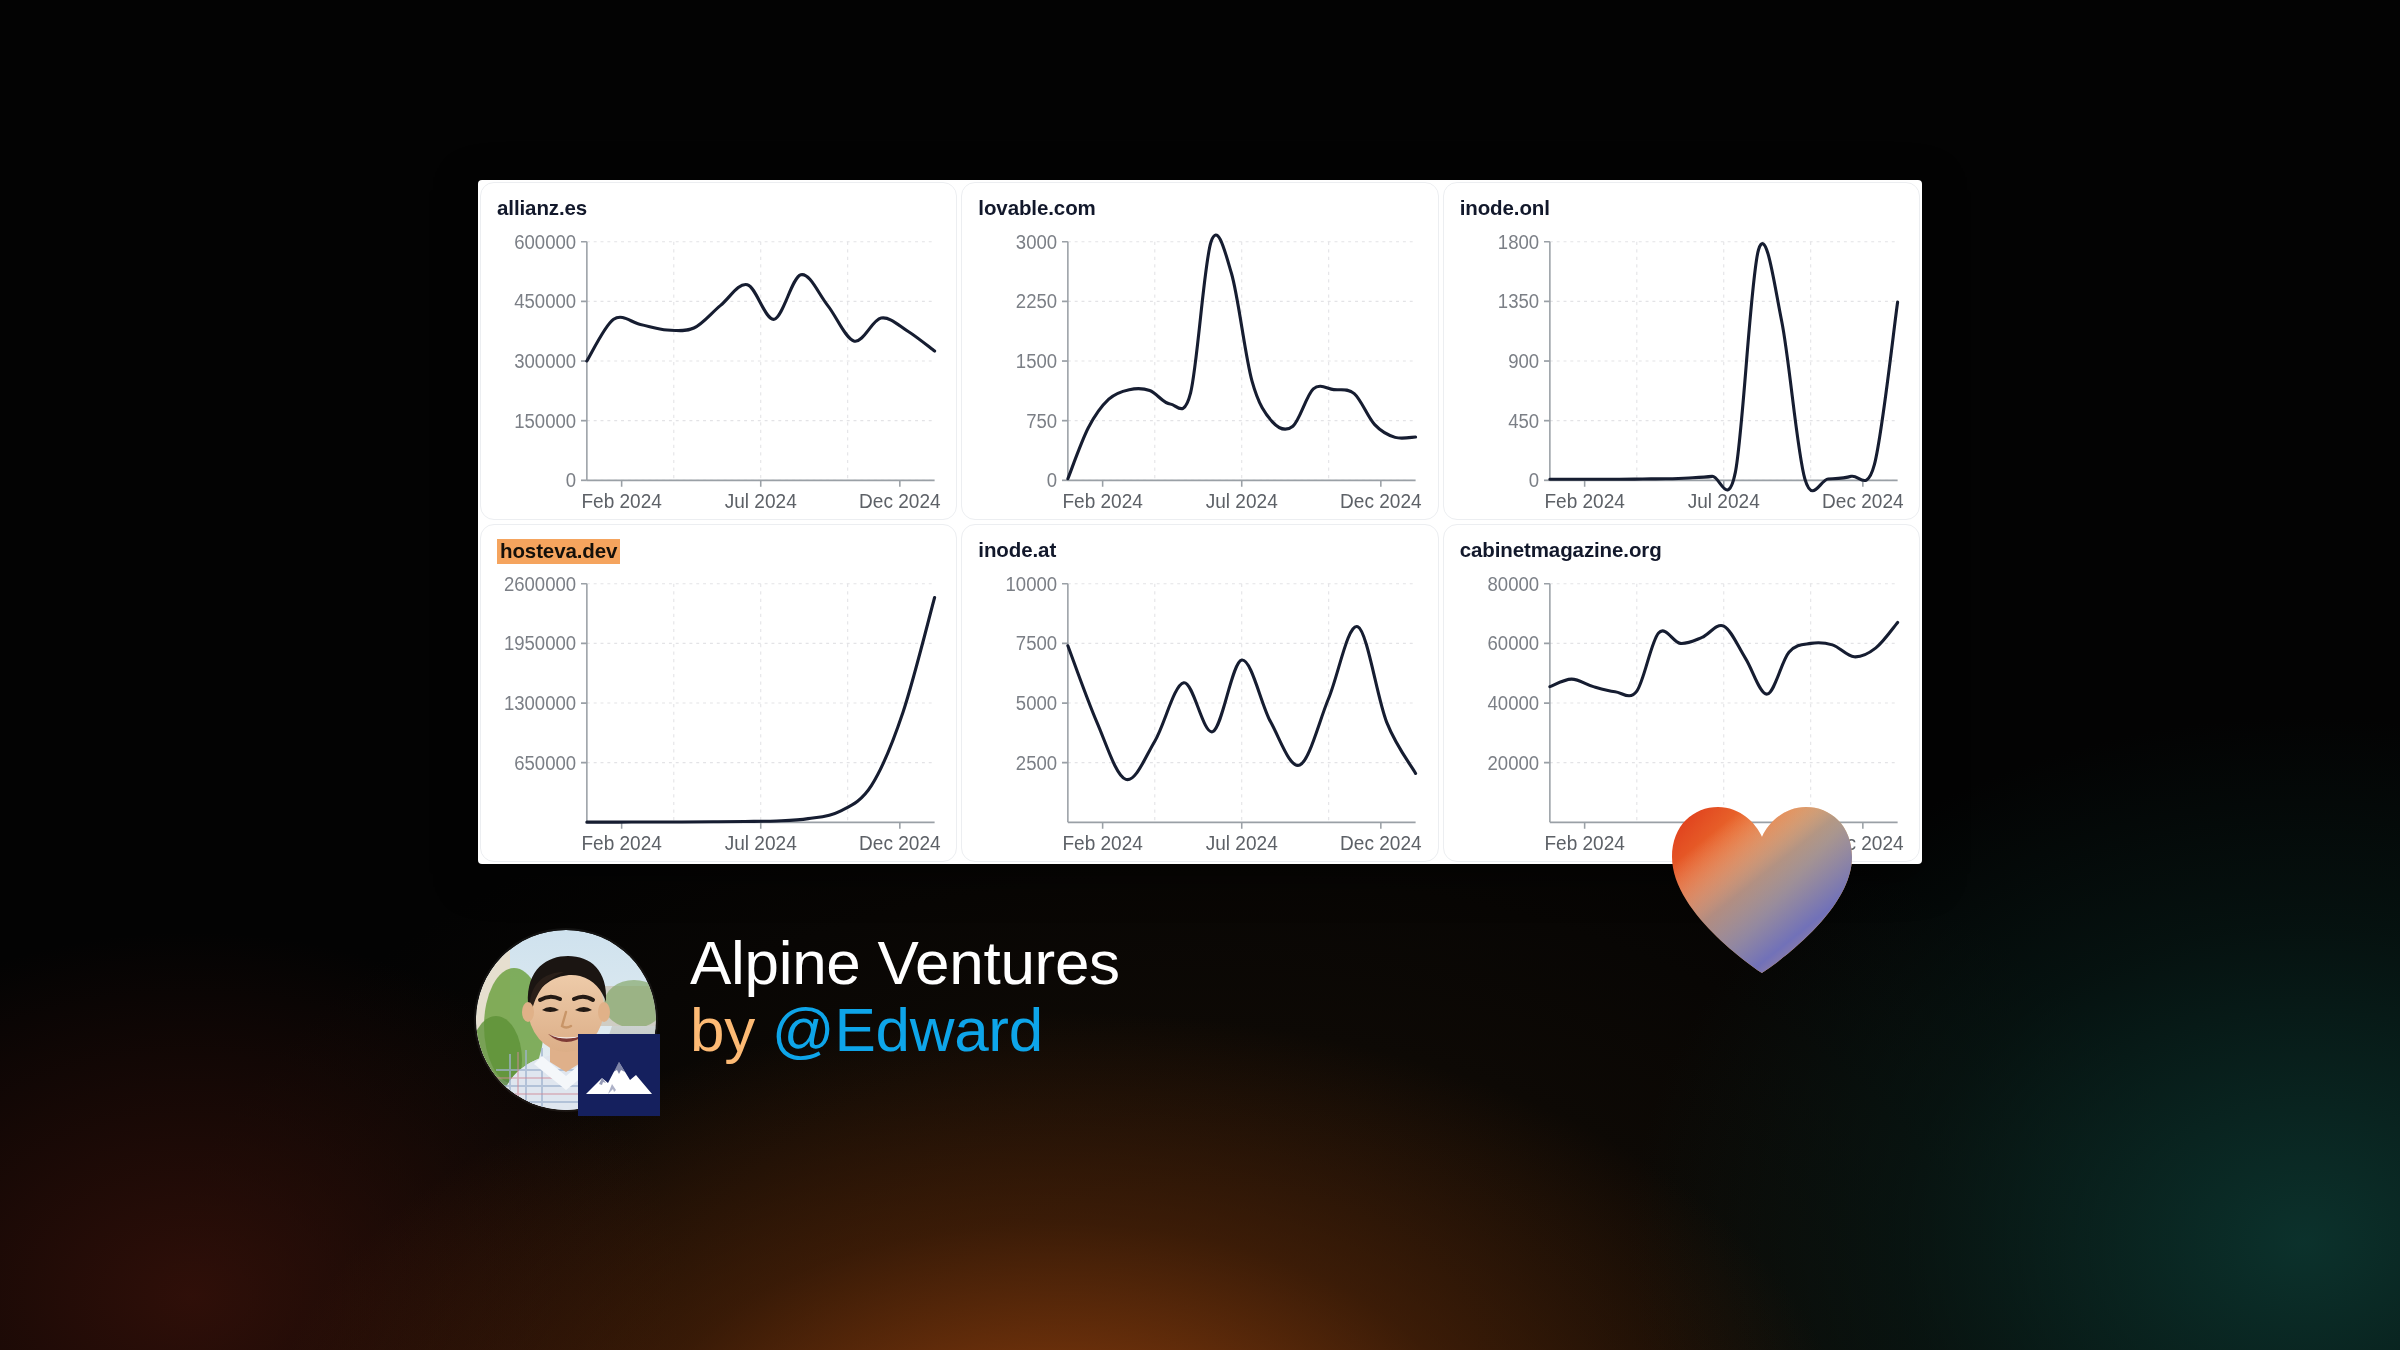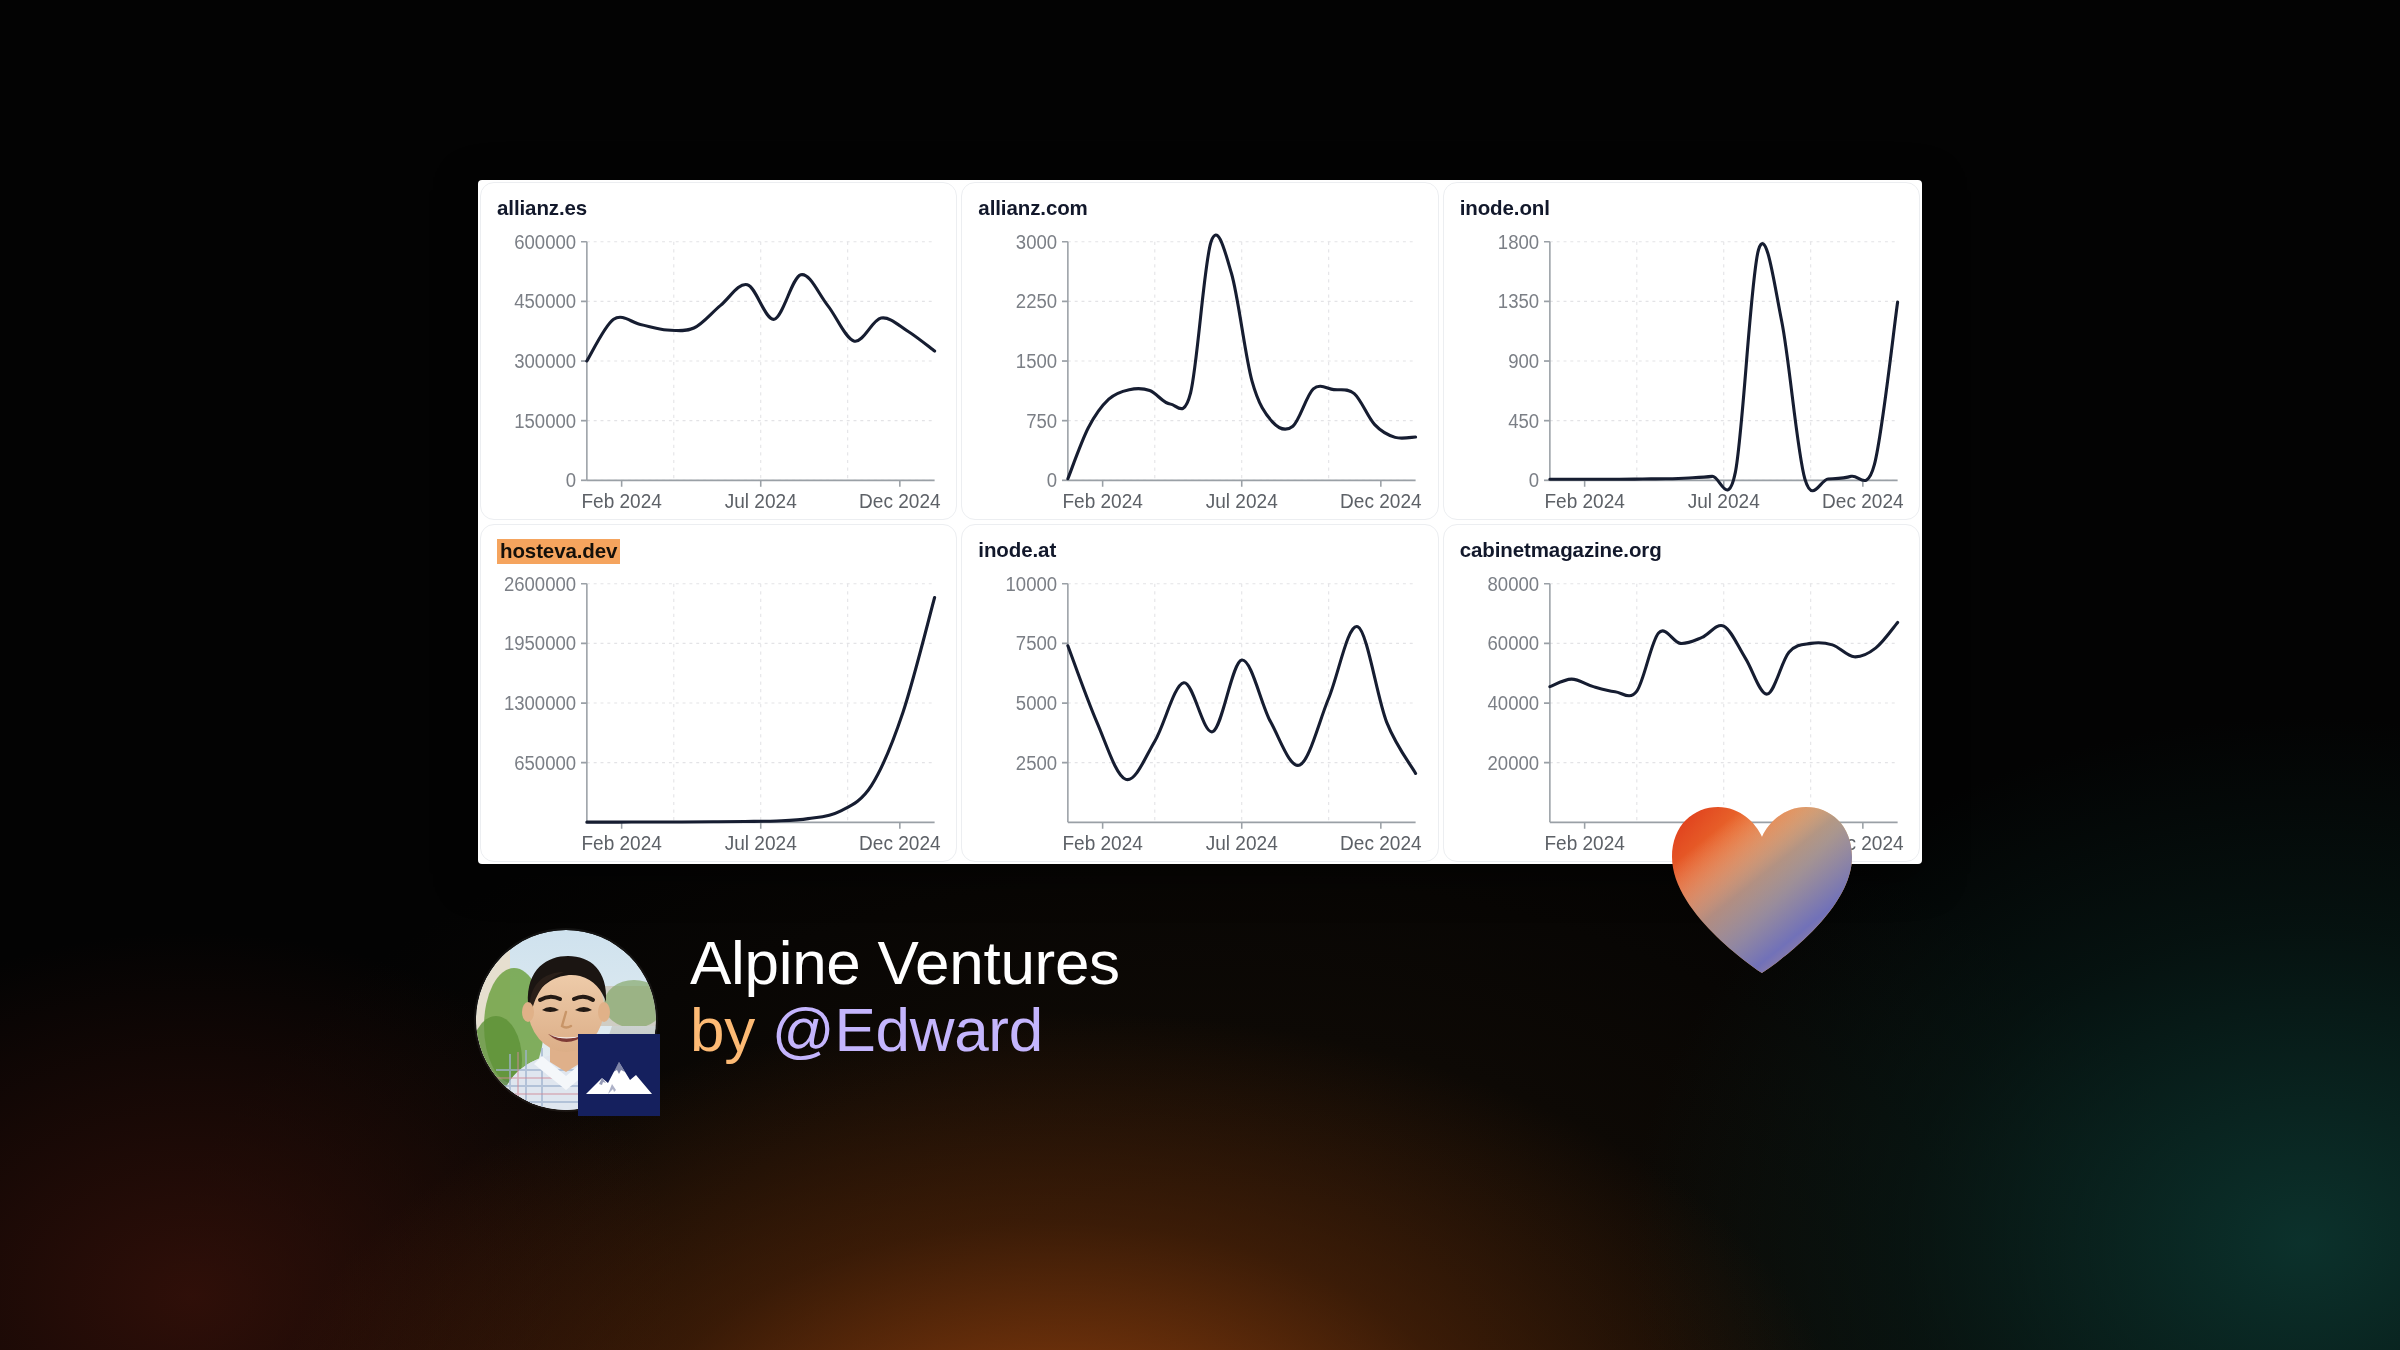--- a/index.html
+++ b/index.html
@@ -113,21 +113,21 @@
     z-index:2;
   }
   #badge svg { width:100%; height:100%; display:block; }
   #names { display:flex; flex-direction:column; }
   #org-name {
     font-size:62px; font-weight:400; color:#ffffff;
     line-height:1.08; letter-spacing:-0.3px;
   }
   #byline { font-size:62px; line-height:1.08; letter-spacing:-0.3px; }
   #byline .by { color:#fdba74; font-weight:400; }
-  #byline .handle { color:#c4b5fd; font-weight:400; }
+  #byline .handle { color:#0ea5e9; font-weight:400; }
 </style>
 </head>
 <body>
 
 <div id="backdrop"></div>
 
 <div id="panel">
   <div id="grid">
       <div class="card"><div class="card-title">allianz.es</div><div class="plot">
           <svg viewBox="0 0 460 268" preserveAspectRatio="none">
@@ -153,21 +153,21 @@
             <line x1="92" x2="448" y1="232" y2="232" class="axis"></line>
             <line x1="127.6" x2="127.6" y1="232" y2="238" class="axis-tick"></line>
             <text x="127.6" y="258" text-anchor="middle" class="xtick-label">Feb 2024</text>
             <line x1="270" x2="270" y1="232" y2="238" class="axis-tick"></line>
             <text x="270" y="258" text-anchor="middle" class="xtick-label">Jul 2024</text>
             <line x1="412.40000000000003" x2="412.40000000000003" y1="232" y2="238" class="axis-tick"></line>
             <text x="412.40000000000003" y="258" text-anchor="middle" class="xtick-label">Dec 2024</text>
             <path d="M 92.00 121.00 C 96.56 114.52, 110.26 87.82, 119.38 82.15 C 128.51 76.48, 137.64 85.30, 146.77 86.96 C 155.90 88.63, 165.03 91.58, 174.15 92.14 C 183.28 92.69, 192.41 94.11, 201.54 90.29 C 210.67 86.47, 219.79 75.92, 228.92 69.20 C 238.05 62.48, 247.18 47.80, 256.31 49.96 C 265.44 52.12, 274.56 83.69, 283.69 82.15 C 292.82 80.61, 301.95 42.87, 311.08 40.71 C 320.21 38.55, 329.33 58.90, 338.46 69.20 C 347.59 79.50, 356.72 100.53, 365.85 102.50 C 374.97 104.47, 384.10 82.58, 393.23 81.04 C 402.36 79.50, 411.49 88.13, 420.62 93.25 C 429.74 98.37, 443.44 108.67, 448.00 111.75" class="series" vector-effect="non-scaling-stroke"></path>
           </svg>
         </div></div>
-      <div class="card"><div class="card-title">allianz.com</div><div class="plot">
+      <div class="card"><div class="card-title">lovable.com</div><div class="plot">
           <svg viewBox="0 0 460 268" preserveAspectRatio="none">
             <line x1="181" x2="181" y1="10" y2="232" class="gridline"></line>
             <line x1="270" x2="270" y1="10" y2="232" class="gridline"></line>
             <line x1="359" x2="359" y1="10" y2="232" class="gridline"></line>
             <line x1="92" x2="448" y1="232" y2="232" class="gridline"></line>
             <line x1="86" x2="92" y1="232" y2="232" class="axis-tick"></line>
             <text x="81" y="238.5" text-anchor="end" class="tick-label">0</text>
             <line x1="92" x2="448" y1="176.5" y2="176.5" class="gridline"></line>
             <line x1="86" x2="92" y1="176.5" y2="176.5" class="axis-tick"></line>
             <text x="81" y="183" text-anchor="end" class="tick-label">750</text>

